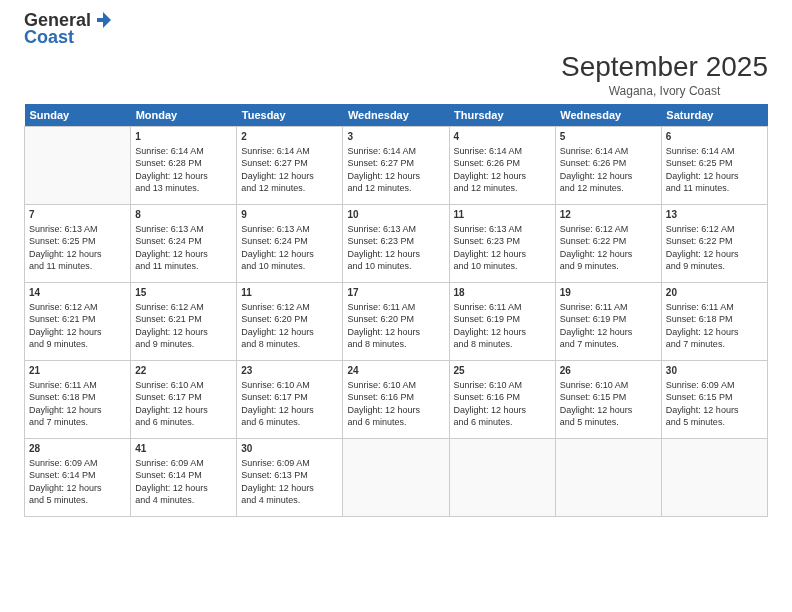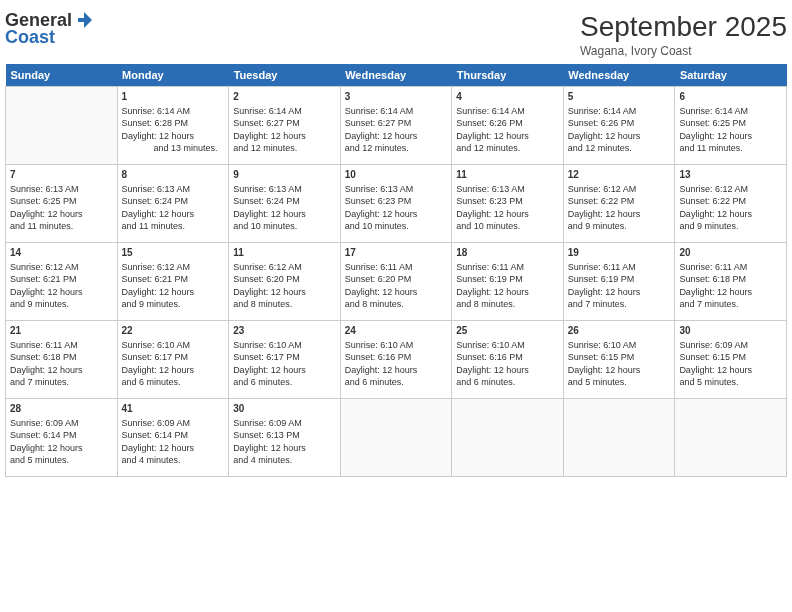--- a/index.html
+++ b/index.html
@@ -6,40 +6,41 @@
     body {
       font-family: Arial, sans-serif;
       background: #fff;
       width: 792px;
       height: 612px;
       overflow: hidden;
     }
     .page {
       width: 792px;
       height: 612px;
-      padding: 10px 5px;
+      padding: 10px 24px;
       background: #fff;
     }
     .header {
       display: flex;
       justify-content: space-between;
       align-items: flex-start;
       margin-bottom: 6px;
     }
     .logo {
       display: flex;
       flex-direction: column;
       align-items: flex-start;
     }
     .logo-top {
       display: flex;
       align-items: center;
     }
     .title-block {
-      text-align: left;
+      text-align: center;
+      margin-top: 40px;
     }
     .title-block h1 {
       font-size: 28px;
       font-weight: normal;
       color: #333;
       line-height: 1.2;
     }
     .title-block h2 {
       font-size: 12px;
       font-weight: normal;
@@ -116,21 +117,21 @@
       </tr>
     </thead>
     <tbody id="calendar-body">
     <tr>
           <td class="empty-cell"></td>
           <td>
             <span class="day-num">1</span>
             <span style="display: block;">Sunrise: 6:14 AM</span>
             <span style="display: block;">Sunset: 6:28 PM</span>
             <span style="display: block;">Daylight: 12 hours</span>
-            <span style="display: block; margin-left: 32px;">and 13 minutes.</span>
+            <span style="display: block;">and 13 minutes.</span>
           </td>
           <td>
             <span class="day-num">2</span>
             <span style="display: block;">Sunrise: 6:14 AM</span>
             <span style="display: block;">Sunset: 6:27 PM</span>
             <span style="display: block;">Daylight: 12 hours</span>
             <span style="display: block;">and 12 minutes.</span>
           </td>
           <td>
             <span class="day-num">3</span>

